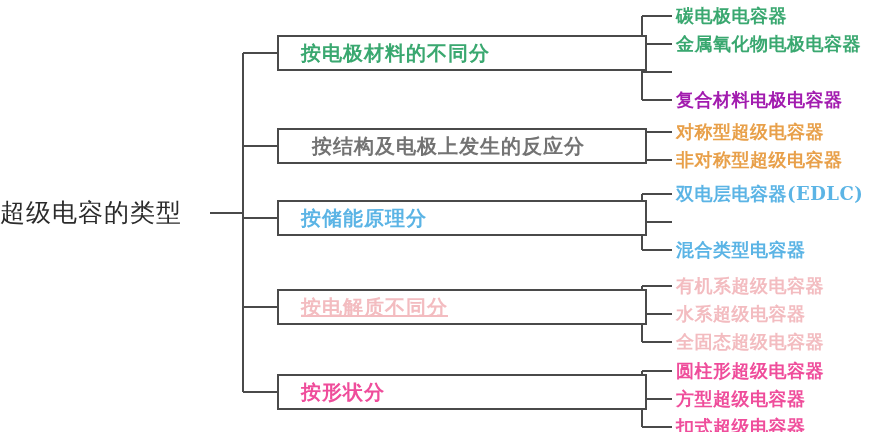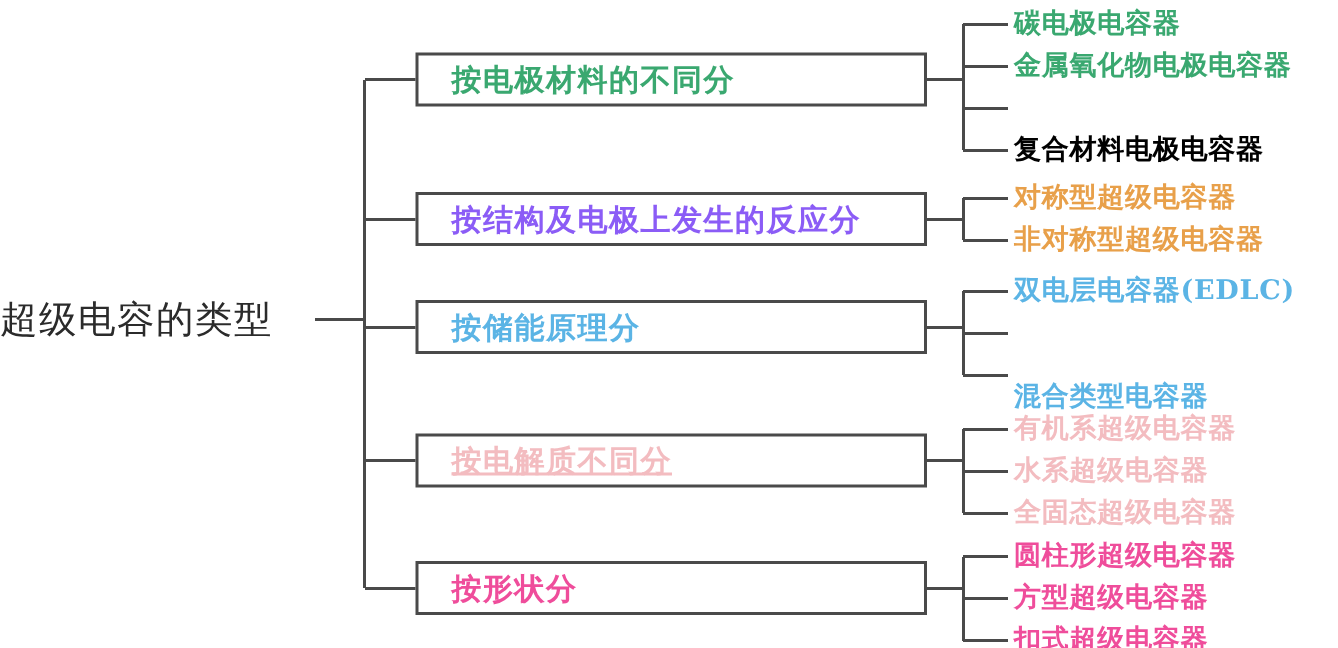--- a/index.html
+++ b/index.html
@@ -35,21 +35,21 @@
     text-align: left;
     font-size: 25px;
     line-height: 32px;
     color: #2b2b2b;
     letter-spacing: 1px;
     font-family: "DejaVu Serif", "Liberation Serif", serif;
   }
   .branch-box {
     position: absolute;
     left: 277px;
-    width: 341px;
+    width: 370px;
     height: 36px;
     box-sizing: border-box;
     border: 2px solid #4a4a4a;
     background: #ffffff;
     display: flex;
     align-items: center;
   }
   .branch-text {
     padding-left: 22px;
     font-size: 20px;
@@ -112,33 +112,33 @@
       </g>
   </svg>
 
   <div class="root-label">超级电容的类型</div>
 
   <div class="branch-box" style="top:35px">
     <span class="branch-text" style="color: rgb(58, 168, 112);">按电极材料的不同分</span>
   </div>
   <div class="leaf" style="top: 5px; color: rgb(58, 168, 112);">碳电极电容器</div>
   <div class="leaf" style="top: 33px; color: rgb(58, 168, 112);">金属氧化物电极电容器</div>
-  <div class="leaf" style="top: 89px; color: #000000;">复合材料电极电容器</div>
+  <div class="leaf" style="top: 89px; color: #a21caf;">复合材料电极电容器</div>
 
   <div class="branch-box" style="top:128px">
-    <span class="branch-text" style="color: #8b5cf6;">按结构及电极上发生的反应分</span>
+    <span class="branch-text" style="color: #737373; margin-left: 11px;">按结构及电极上发生的反应分</span>
   </div>
   <div class="leaf" style="top: 121px; color: rgb(232, 160, 74);">对称型超级电容器</div>
   <div class="leaf" style="top: 149px; color: rgb(232, 160, 74);">非对称型超级电容器</div>
 
   <div class="branch-box" style="top:200px">
     <span class="branch-text" style="color: rgb(91, 180, 229);">按储能原理分</span>
   </div>
   <div class="leaf" style="top: 183px; color: rgb(91, 180, 229);">双电层电容器(EDLC)</div>
-  <div class="leaf" style="top: 239px; color: rgb(91, 180, 229); margin-top: 15px;">混合类型电容器</div>
+  <div class="leaf" style="top: 239px; color: rgb(91, 180, 229);">混合类型电容器</div>
 
   <div class="branch-box" style="top:289px">
     <span class="branch-text" style="color: rgb(243, 188, 192); text-decoration: underline;">按电解质不同分</span>
   </div>
   <div class="leaf" style="top: 275px; color: rgb(243, 188, 192);">有机系超级电容器</div>
   <div class="leaf" style="top: 303px; color: rgb(243, 188, 192);">水系超级电容器</div>
   <div class="leaf" style="top: 331px; color: rgb(243, 188, 192);">全固态超级电容器</div>
 
   <div class="branch-box" style="top:374px">
     <span class="branch-text" style="color: rgb(239, 77, 155);">按形状分</span>

